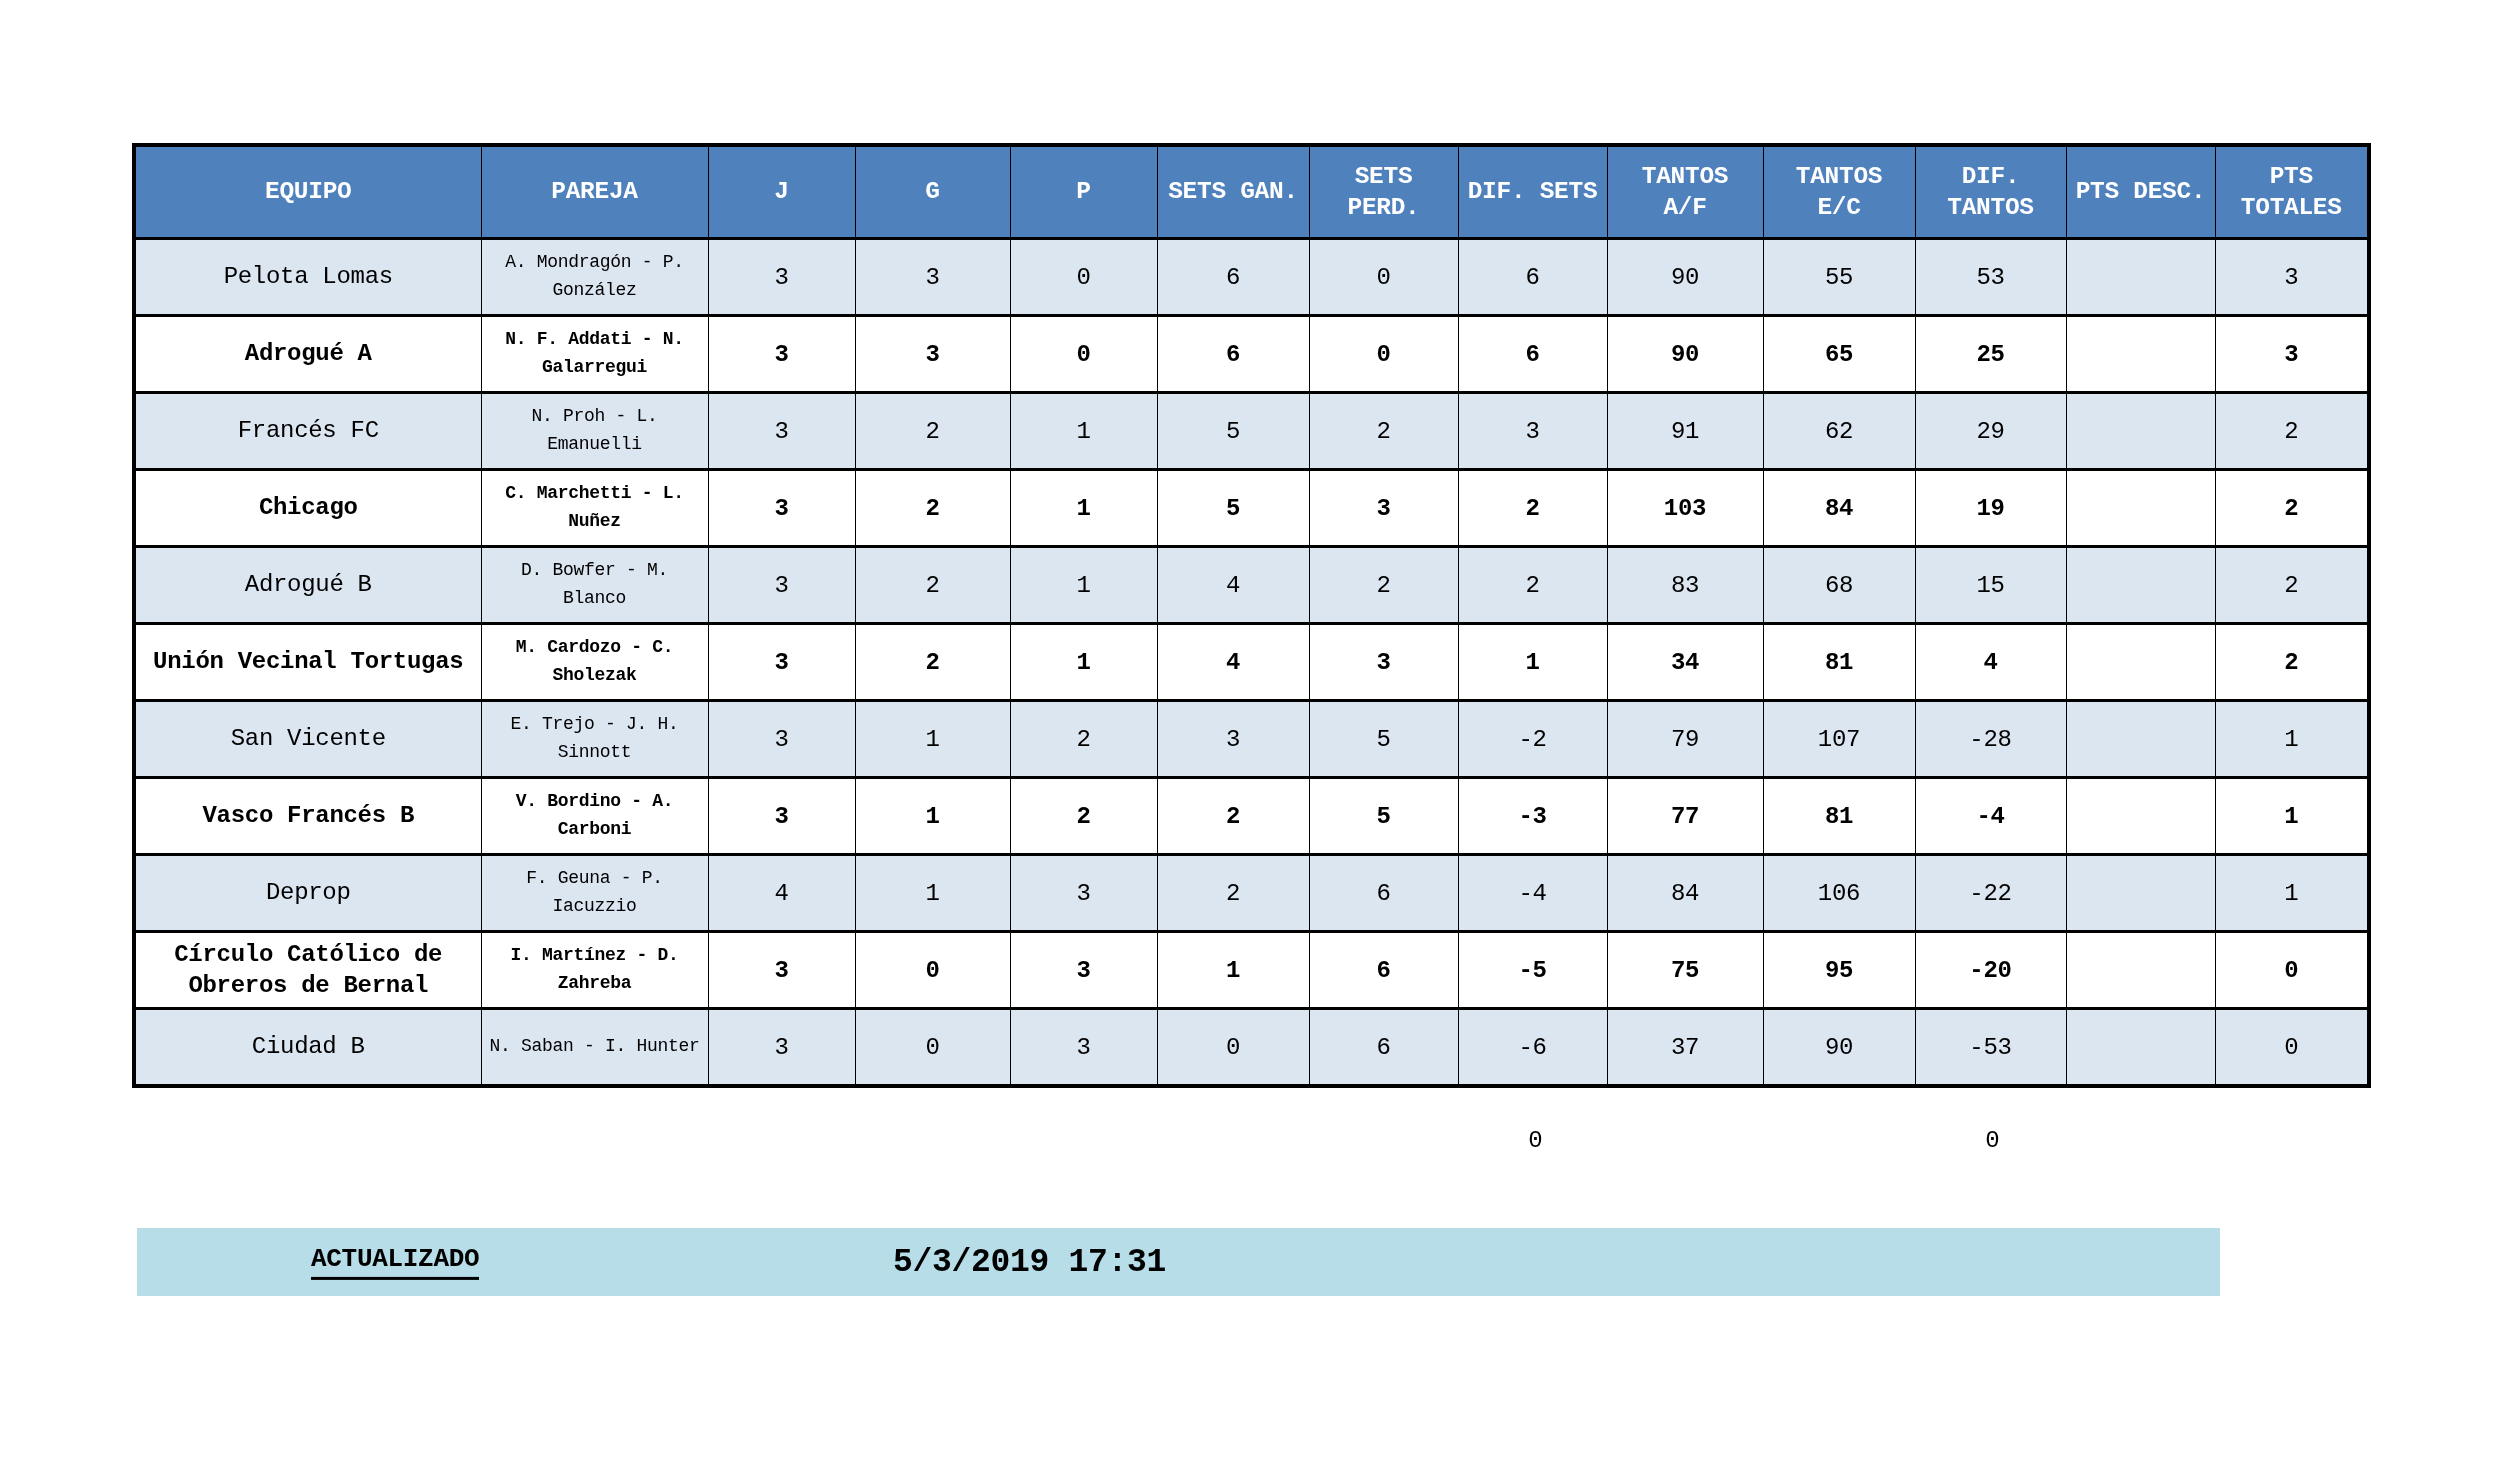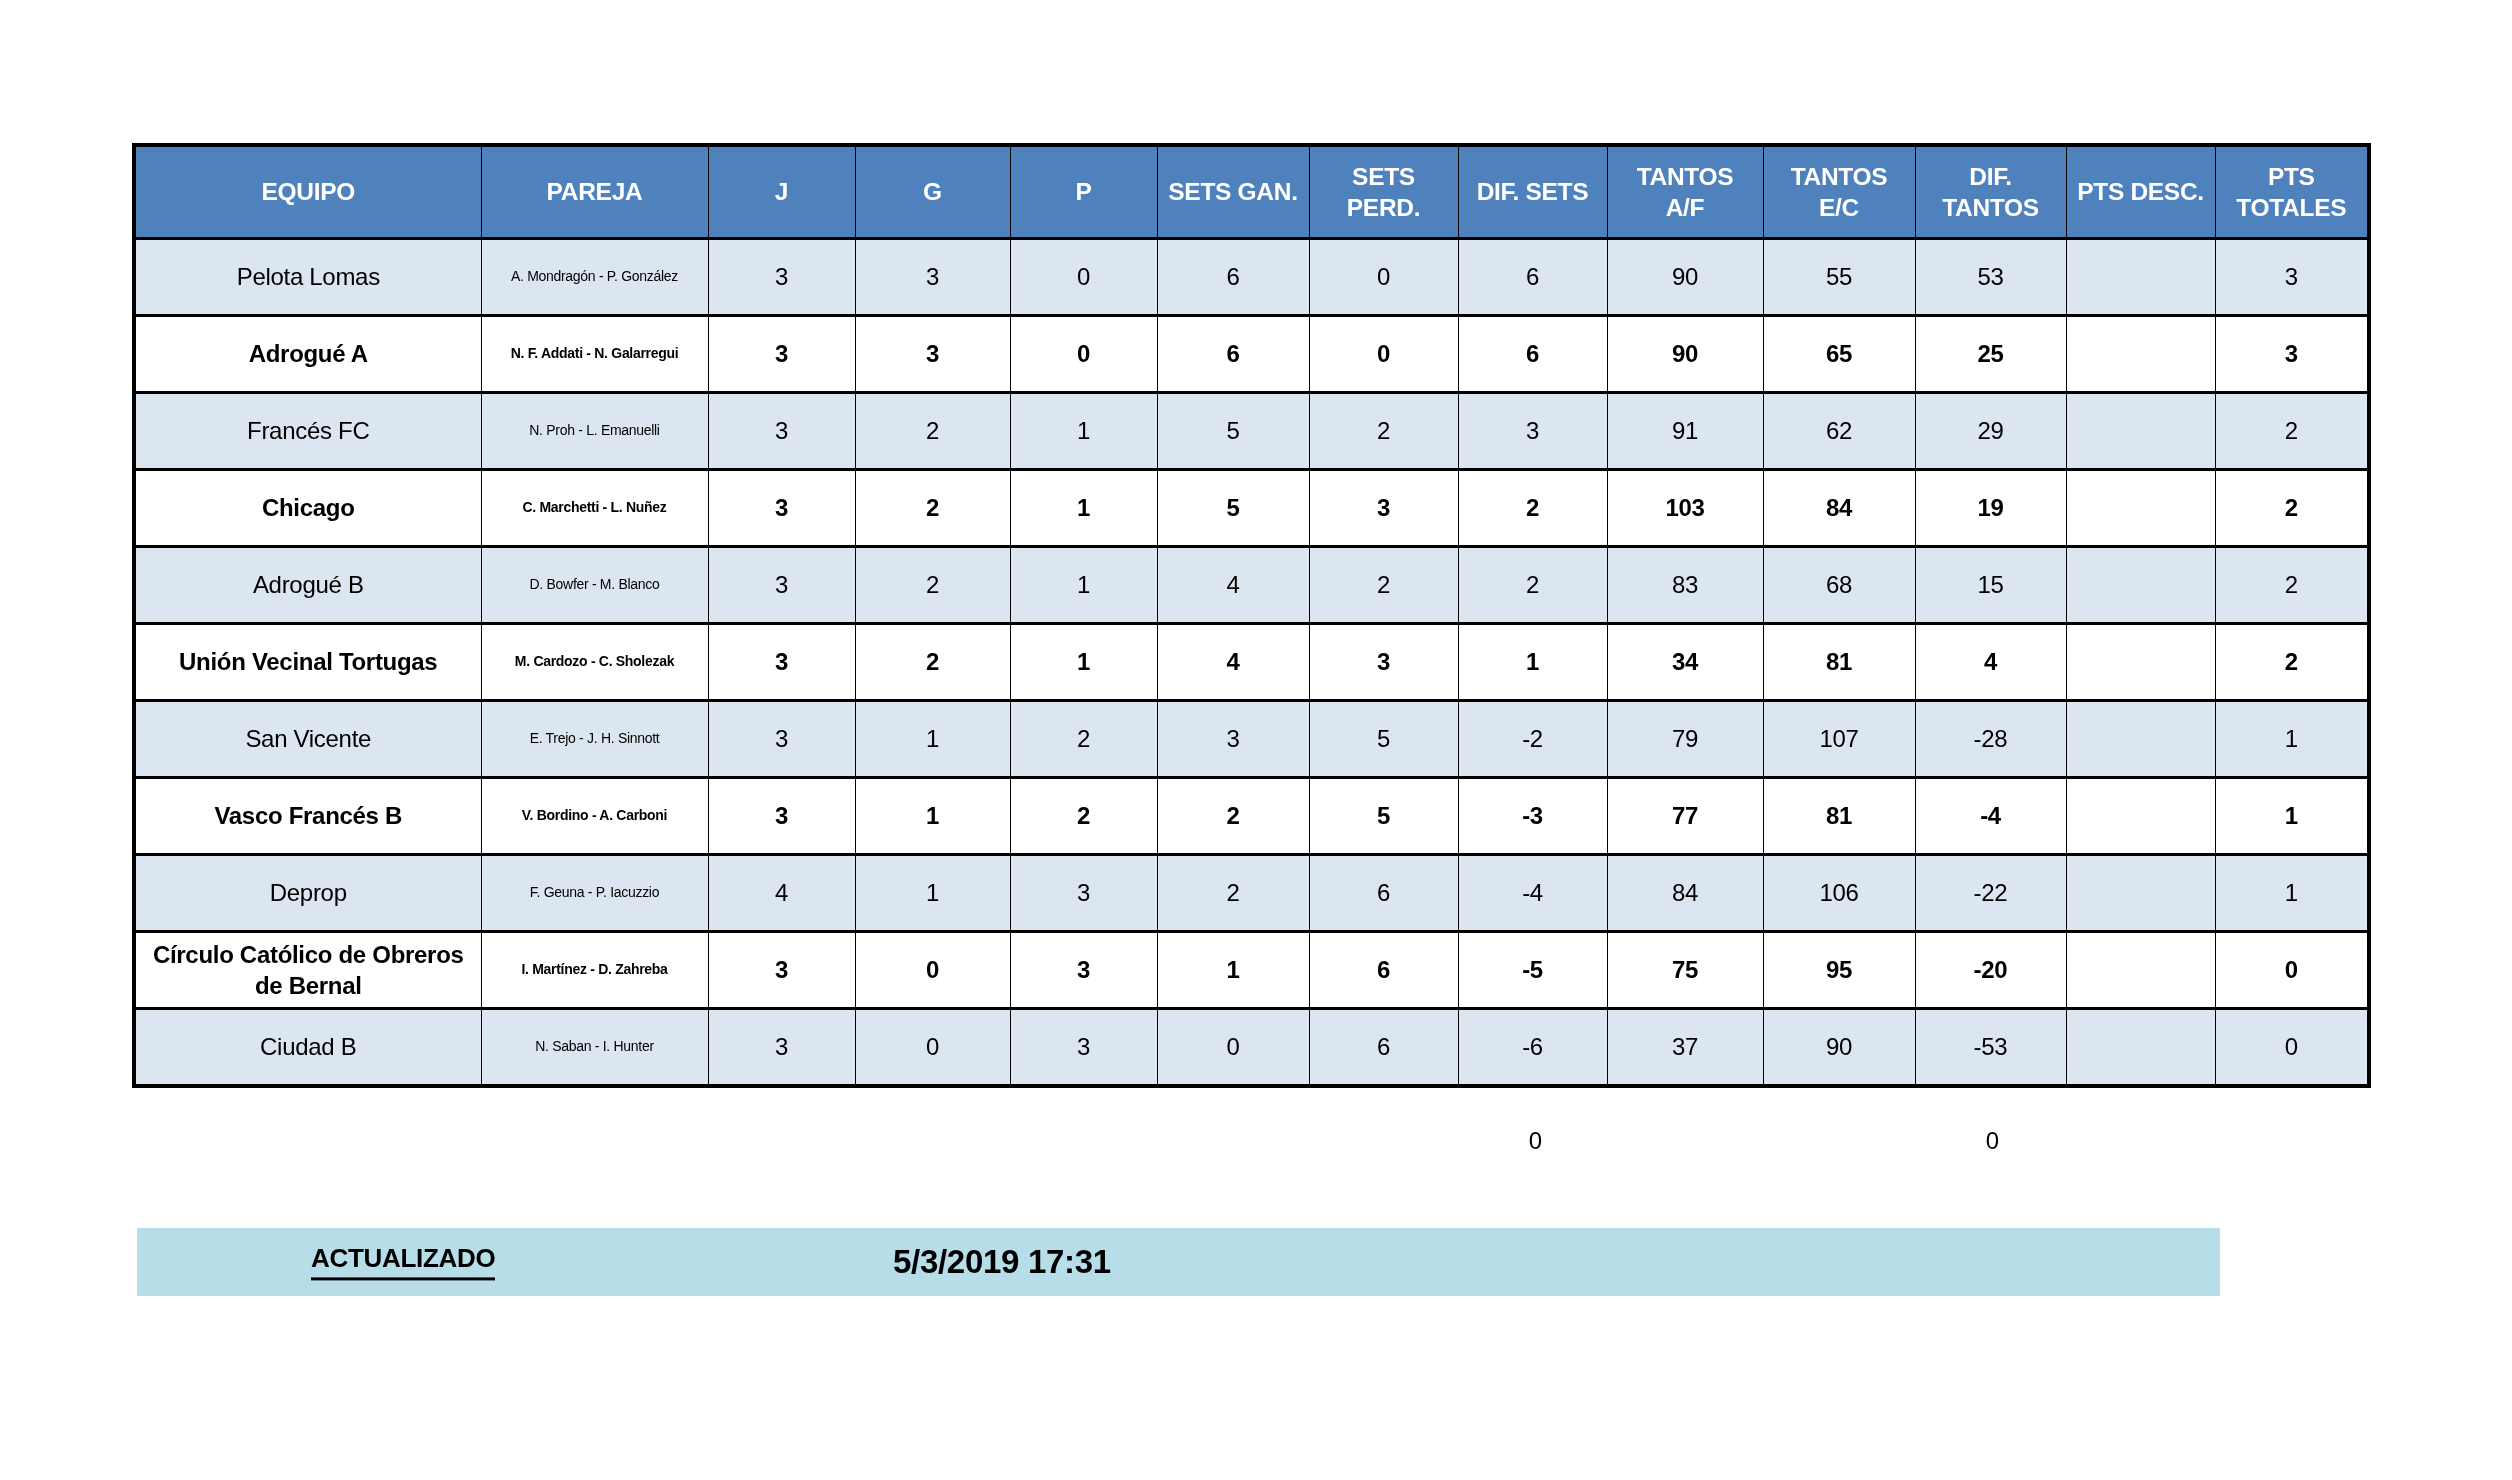--- a/index.html
+++ b/index.html
@@ -9,21 +9,21 @@
     --row-plain:#FFFFFF;
     --strip-bg:#B7DDE8;
     --grid:#000000;
   }
   html,body{margin:0;padding:0;background:#ffffff;}
   .sheet{
     position:relative;
     width:2512px;
     height:1480px;
     background:#ffffff;
-    font-family:Liberation Sans, sans-serif;
+    font-family:Liberation Mono, monospace;
     color:#000;
   }
   table.standings{
     position:absolute;
     left:132px;
     top:143px;
     width:2235px;
     border-collapse:collapse;
     table-layout:fixed;
     border:4.5px solid var(--grid);
@@ -60,21 +60,21 @@
     height:90px;
     padding:0 2.6px;
   }
   tbody td{
     height:72px;
     font-size:24px;
   }
   tbody tr.shaded td{background:var(--row-alt);font-weight:normal;}
   tbody tr.plain td{background:var(--row-plain);font-weight:bold;}
   tbody td.equipo{font-weight:bold;font-size:24px;line-height:1.3;padding:0 9px;}
-  tbody td.pareja{font-size:14px;line-height:1.55;padding:0 5px;}
+  tbody td.pareja{font-size:18px;line-height:1.55;padding:0 5px;}
   tbody tr.plain td.pareja{font-weight:bold;}
 
   .col-sum{
     position:absolute;
     top:1125px;
     font-size:24px;
     line-height:31px;
     text-align:center;
     font-weight:normal;
   }

